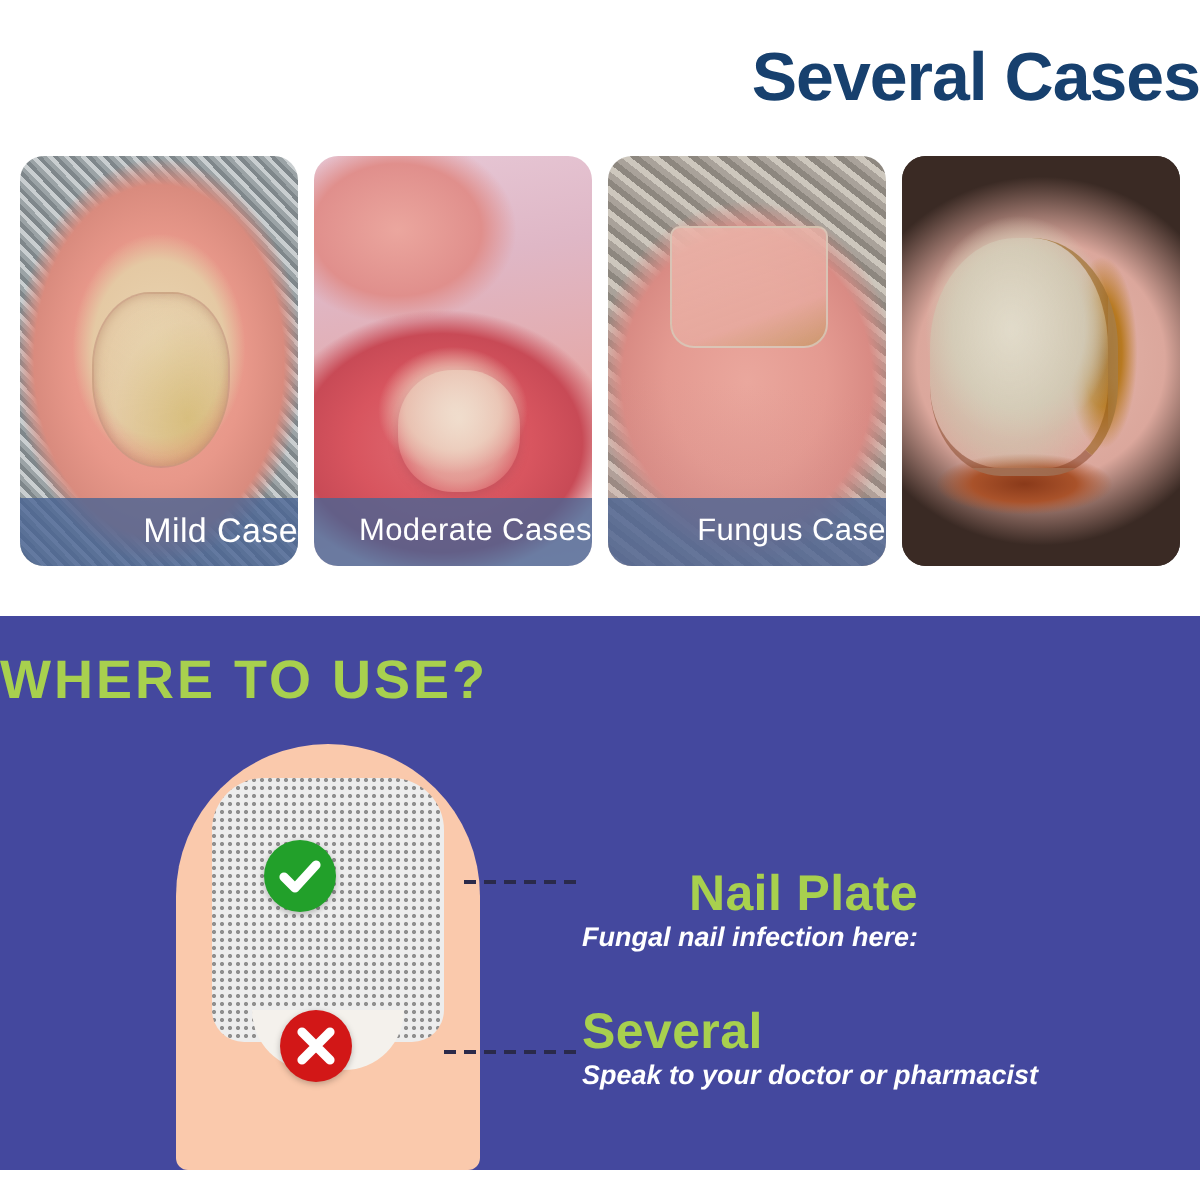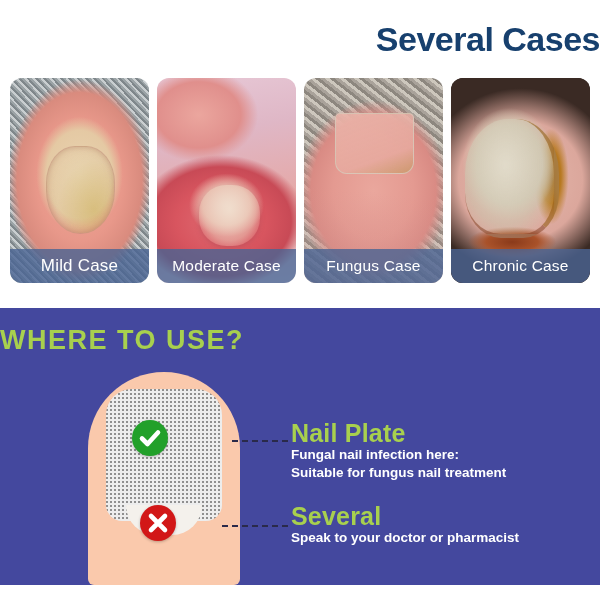--- a/index.html
+++ b/index.html
@@ -55,21 +55,21 @@
   }
   .case-photo {
     position: absolute;
     inset: 0;
   }
   .case-label {
     position: absolute;
     left: 0; right: 0; bottom: 0;
     height: 34px;
     line-height: 34px;
-    text-align: center;
+    text-align: right;
     background: rgba(74,100,148,0.80);
     color: #ffffff;
     font-size: 17px;
     letter-spacing: 0.2px;
     white-space: nowrap;
   }
   .case-label.small { font-size: 15.5px; }
 
   
   .photo-mild {
@@ -225,66 +225,66 @@
   .leader {
     position: absolute;
     height: 0;
     border-top: 2px dashed #2A2A4A;
   }
   #leader-top  { left: 232px; top: 440px; width: 56px; }
   #leader-bot  { left: 222px; top: 525px; width: 66px; }
 
   
   .info-block { position: absolute; left: 291px; }
-  #info-nail-plate { top: 420px; }
+  #info-nail-plate { top: 434px; text-align: right; }
   #info-lunula     { top: 503px; }
   .info-heading {
     font-size: 25px;
     font-weight: bold;
     color: #A8D04E;
     letter-spacing: 0.2px;
     line-height: 1.05;
   }
   .info-line {
     font-size: 13.5px;
     font-weight: bold;
     color: #ffffff;
     line-height: 1.32;
     white-space: nowrap;
+    font-style: italic;
   }
 </style>
 </head>
 <body>
 
 <div id="page">
 
   <div id="top-section">
 
     <div id="page-title">Several Cases</div>
 
     <div id="cases-row">
 
       <div class="case-card">
         <div class="case-photo photo-mild"></div>
         <div class="case-label">Mild Case</div>
       </div>
 
       <div class="case-card">
         <div class="case-photo photo-moderate"></div>
-        <div class="case-label small">Moderate Case</div>
+        <div class="case-label small">Moderate Cases</div>
       </div>
 
       <div class="case-card">
         <div class="case-photo photo-severe"></div>
         <div class="case-label small">Fungus Case</div>
       </div>
 
       <div class="case-card">
         <div class="case-photo photo-chronic"></div>
-        <div class="case-label small">Chronic Case</div>
       </div>
 
     </div>
   </div>
 
   <div id="bottom-section">
     <div id="where-title">WHERE TO USE?</div>
   </div>
 
   <div id="nail-diagram" style="position:absolute;left:88px;top:372px;width:152px;height:213px;">
@@ -304,21 +304,20 @@
       </svg>
     </div>
   </div>
 
   <div class="leader" id="leader-top"></div>
   <div class="leader" id="leader-bot"></div>
 
   <div class="info-block" id="info-nail-plate">
     <div class="info-heading">Nail Plate</div>
     <div class="info-line">Fungal nail infection here:</div>
-    <div class="info-line">Suitable for fungus nail treatment</div>
   </div>
 
   <div class="info-block" id="info-lunula">
     <div class="info-heading">Several</div>
     <div class="info-line">Speak to your doctor or pharmacist</div>
   </div>
 
   <div id="bottom-strip"></div>
 
 </div>

